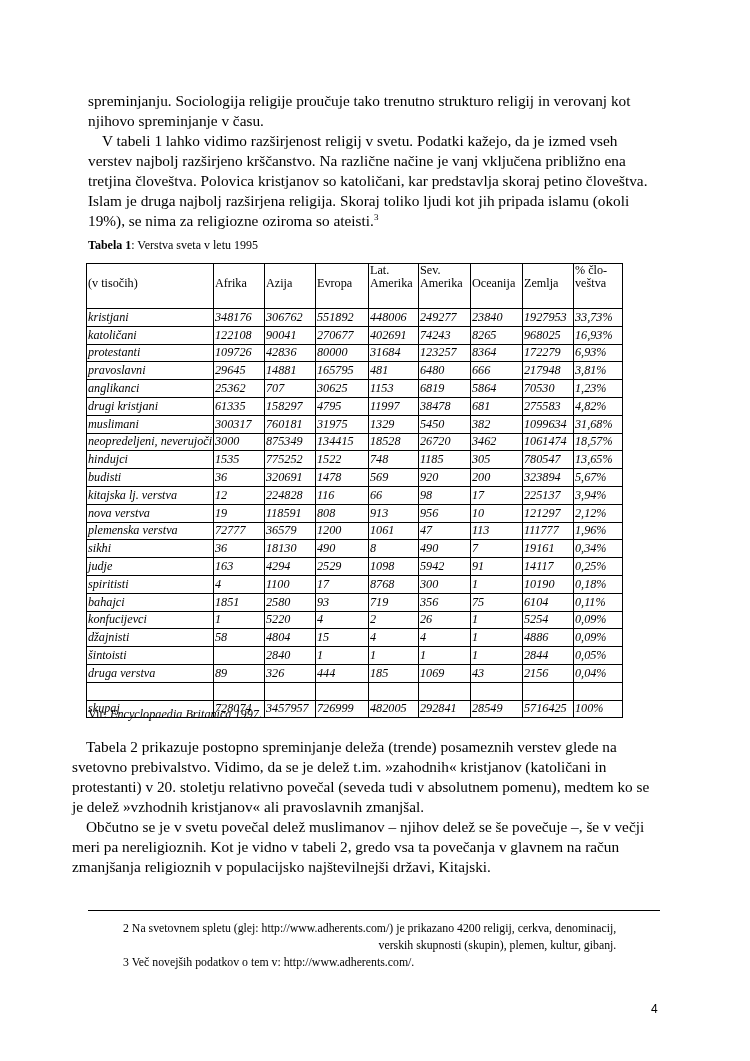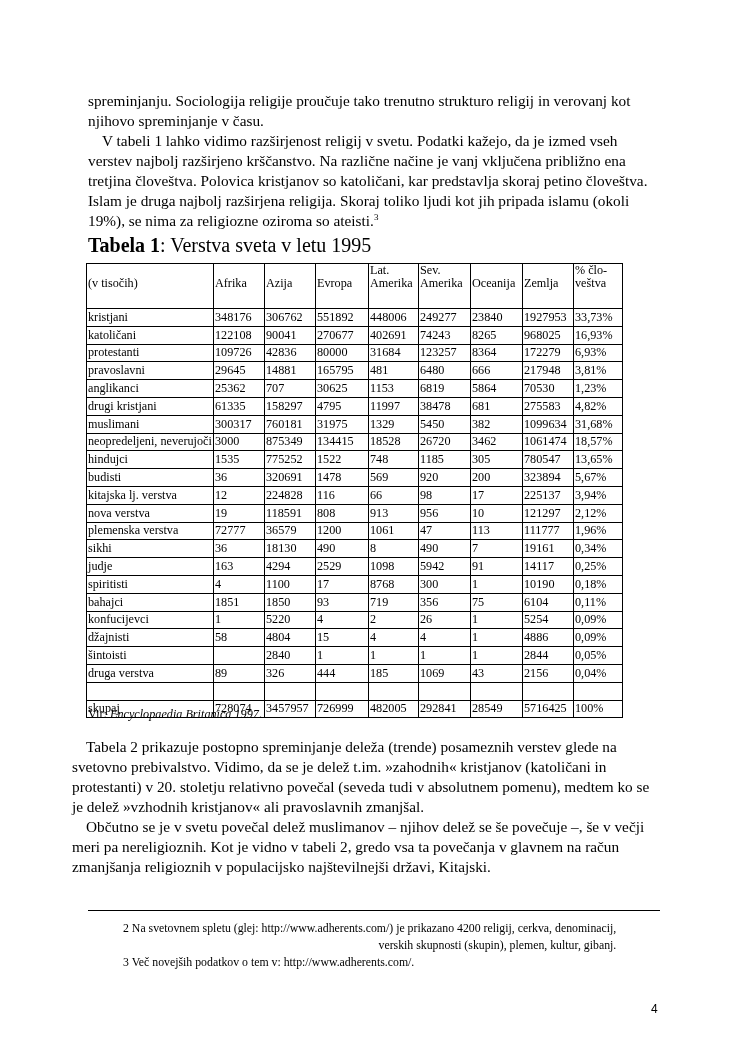--- a/index.html
+++ b/index.html
@@ -2,34 +2,34 @@
 <html><head>
 <meta charset="utf-8">
 <style>
   html, body { margin:0; padding:0; background:#ffffff; }
   body { width:750px; height:1061px; position:relative; overflow:hidden;
          font-family:"Liberation Serif", "DejaVu Serif", serif; color:#000; }
   .block { position:absolute; white-space:nowrap; }
   .ln { display:block; height:20px; line-height:20px; font-size:15.3px; }
   .ln.ind { padding-left:14px; }
   #intro { left:88px; top:91px; }
-  #caption { left:88px; top:235px; font-size:20px; line-height:20px; }
+  #caption { left:88px; top:235px; font-size:12px; line-height:20px; }
   #caption b { font-weight:bold; }
   sup.fnref { font-size:9px; vertical-align:6px; line-height:0; }
 
   #religions-table { position:absolute; left:86px; top:263px; width:536px;
       border-collapse:collapse; table-layout:fixed;
       font-size:12.2px; line-height:13px; }
   #religions-table td, #religions-table th {
       border:1px solid #000; padding:0 0 0 1px; overflow:hidden; white-space:nowrap;
       text-align:left; font-weight:normal; vertical-align:bottom; }
   #religions-table thead tr { height:30px; }
   #religions-table th { padding-bottom:18px;margin-top:30px; }
   #religions-table th span { display:block; height:13px; }
-  #religions-table tbody tr { height:17.8px; }
+  #religions-table tbody tr { height:17.8px;font-style:italic; }
   #religions-table tbody td { vertical-align:middle; }
 
   #source { left:88px; top:706px; font-size:12.2px; line-height:16px; }
   #source i { font-style:italic; }
 
   #body-text { left:72px; top:737px; }
 
   #fn-rule { position:absolute; left:88px; top:910px; width:572px; height:0;
              border-top:1px solid #000; }
   #footnotes { left:94px; top:920px; font-size:11.8px; }
@@ -295,21 +295,21 @@
         <td>8768</td>
         <td>300</td>
         <td>1</td>
         <td>10190</td>
         <td>0,18%</td>
       </tr>
 
       <tr>
         <td class="lbl">bahajci</td>
         <td>1851</td>
-        <td>1850</td>
+        <td>2580</td>
         <td>93</td>
         <td>719</td>
         <td>356</td>
         <td>75</td>
         <td>6104</td>
         <td>0,11%</td>
       </tr>
 
       <tr>
         <td class="lbl">konfucijevci</td>

